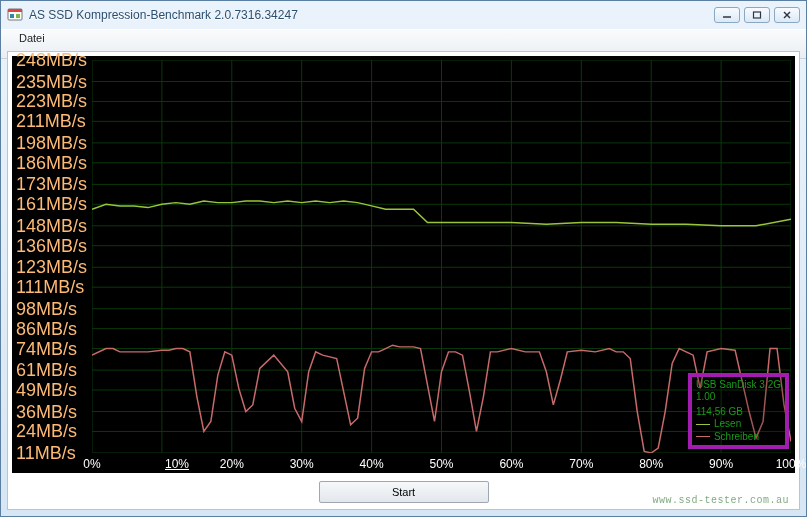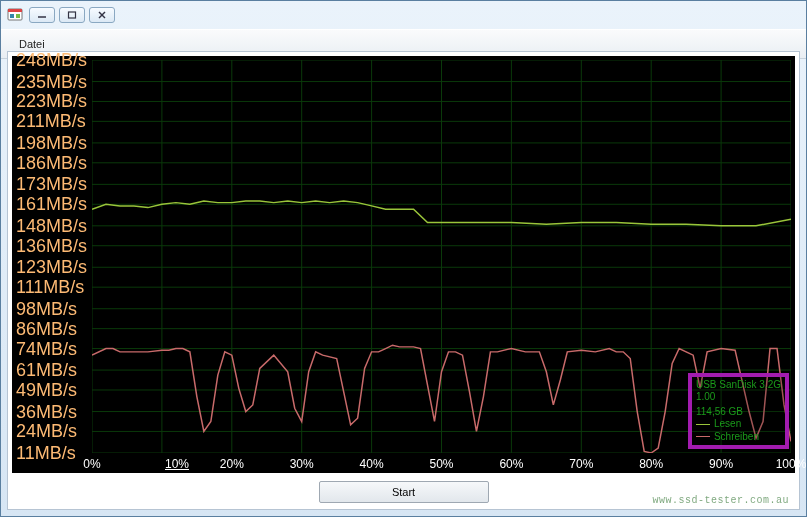--- a/index.html
+++ b/index.html
@@ -5,21 +5,21 @@
 * { box-sizing: border-box; margin: 0; padding: 0; }
 body { font-family: "Segoe UI", Tahoma, sans-serif; font-size: 11px; background: #fff; width: 807px; height: 517px; overflow: hidden; }
 .window { width: 807px; height: 517px; border: 1px solid #5a7fa0; background: linear-gradient(#eaf3fb, #d7e6f4); position: relative; }
 .titlebar { height: 28px; display: flex; align-items: center; padding: 0 6px; }
 .app-icon { width: 16px; height: 16px; margin-right: 6px; display: inline-block; }
 .app-icon svg { width: 16px; height: 16px; }
 .title { flex: 1; color: #2b4e6f; font-size: 12px; text-shadow: 0 1px 0 #fff; }
 .win-btns { display: flex; gap: 4px; }
 .win-btn { width: 26px; height: 16px; border: 1px solid #8aa8c2; border-radius: 3px; background: linear-gradient(#f7fbff,#dce9f5); display: flex; align-items: center; justify-content: center; cursor: pointer; }
 .win-btn svg { width: 10px; height: 8px; }
-.menubar { height: 30px; background: linear-gradient(#fafbfc,#e9eef3); border-top: 1px solid #fff; border-bottom: 1px solid #c8d2dc; padding: 0 10px; display: flex; align-items: center; }
+.menubar { height: 30px; background: linear-gradient(#fafbfc,#e9eef3); border-top: 1px solid #fff; border-bottom: 1px solid #c8d2dc; padding: 0 10px; display: flex; align-items: flex-start; }
 .menu-item { padding: 2px 8px; cursor: pointer; color: #222; }
 .content { position: absolute; top: 50px; left: 6px; right: 6px; bottom: 6px; background: #fff; border: 1px solid #b6c4d3; }
 .chart-area { position: absolute; top: 4px; left: 4px; right: 4px; bottom: 36px; background: #000; }
 .y-label { position: absolute; left: 4px; color: #fdba74; font-size: 18px; transform: translateY(-50%); }
 .x-label { position: absolute; bottom: 2px; color: #fff; font-size: 12px; transform: translateX(-50%); }
 .plot { position: absolute; left: 80px; top: 4px; right: 4px; bottom: 20px; }
 .plot svg { width: 100%; height: 100%; }
 .grid-line { stroke: #0a3a0a; stroke-width: 1; }
 .series-read { stroke: #9ac53a; stroke-width: 1.5; fill: none; }
 .series-write { stroke: #c86a6a; stroke-width: 1.5; fill: none; }
@@ -37,20 +37,21 @@
 <div class="window">
   <div class="titlebar">
     <span class="app-icon">
       <svg viewBox="0 0 16 16">
           <rect x="1" y="2" width="14" height="11" rx="1" fill="#fff" stroke="#777"></rect>
           <rect x="1" y="2" width="14" height="3" fill="#d44"></rect>
           <rect x="3" y="7" width="4" height="4" fill="#38a"></rect>
           <rect x="9" y="7" width="4" height="4" fill="#7b4"></rect>
         </svg>
     </span>
+    <div class="title">AS SSD Kompression-Benchmark 2.0.7316.34247</div>
     <div class="win-btns">
       <div class="win-btn">
           <svg viewBox="0 0 10 8">
             <line x1="1" y1="6" x2="9" y2="6" stroke="#334" stroke-width="1.5"></line>
           </svg>
         </div>
       <div class="win-btn">
           <svg viewBox="0 0 10 8">
             <rect x="1.5" y="1" width="7" height="6" fill="none" stroke="#334" stroke-width="1.2"></rect>
           </svg>

